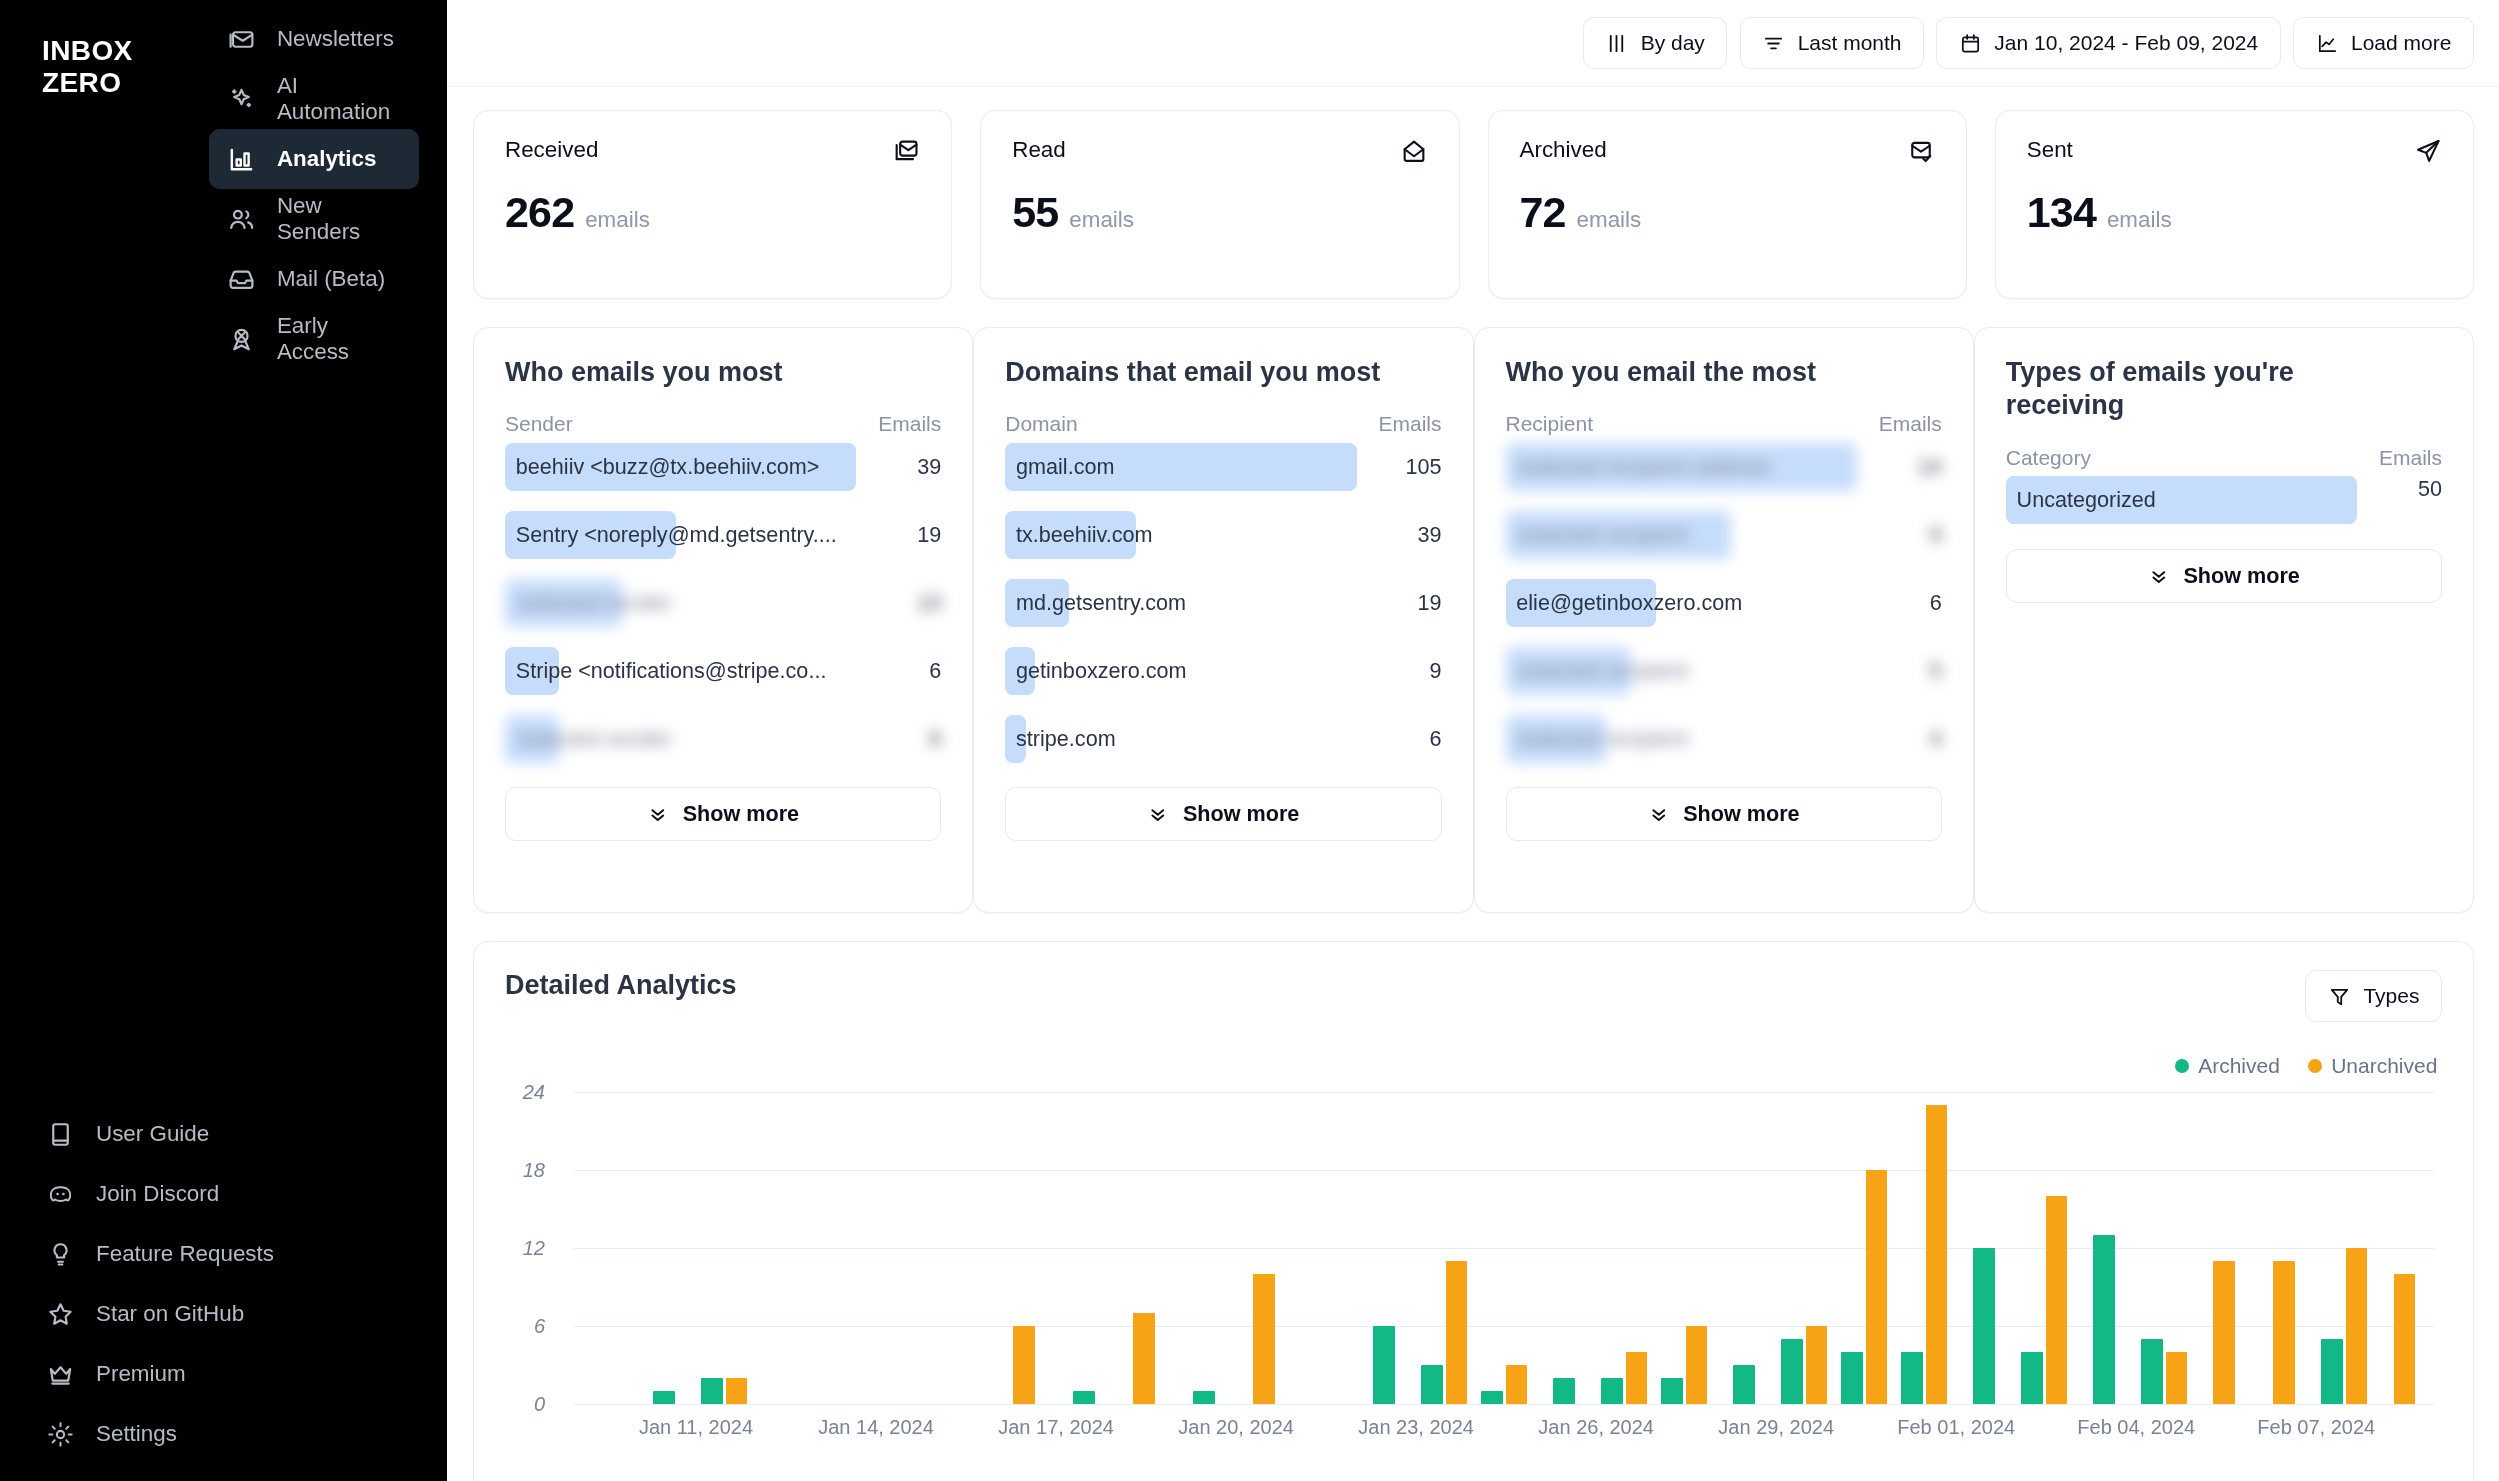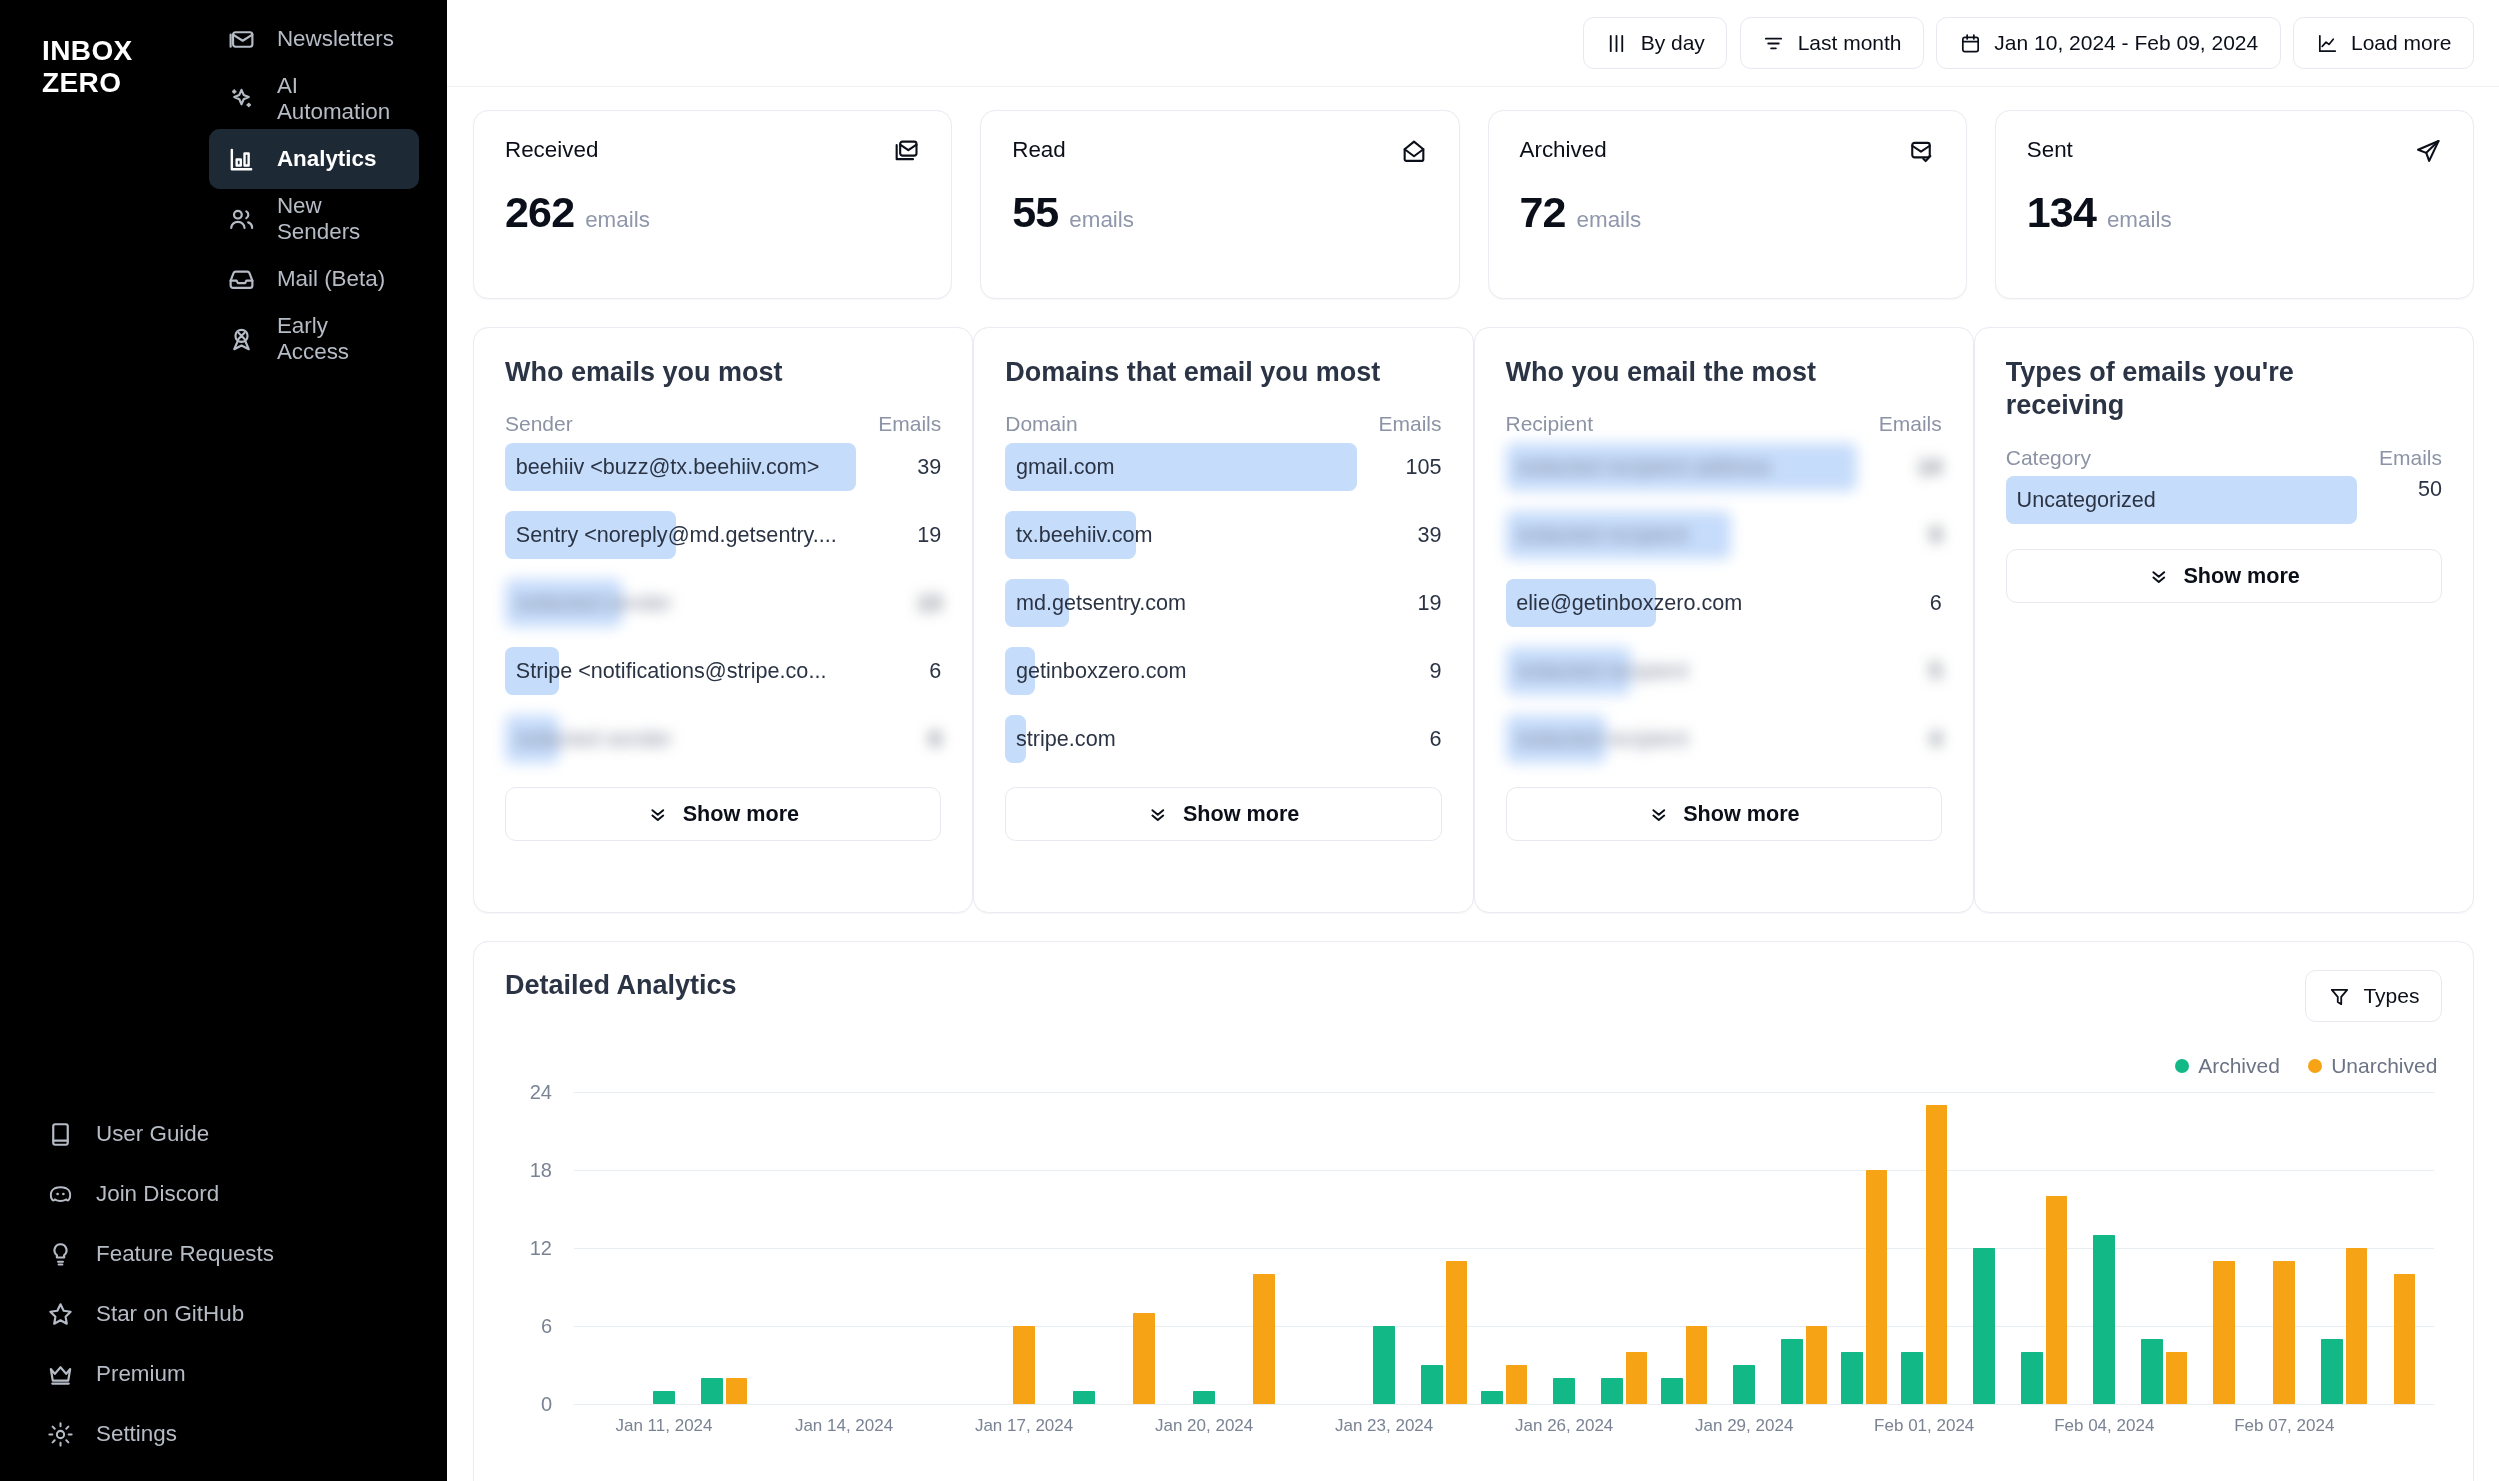--- a/index.html
+++ b/index.html
@@ -127,29 +127,29 @@
   }
   .panel-head { display:flex; align-items:flex-start; justify-content:space-between; }
   .panel-title { font-size: 27px; font-weight:700; color:#2b3444; }
   .legend { display:flex; justify-content:flex-end; gap: 28px; margin-top: 32px; padding-right: 4.6px; }
   .leg { display:flex; align-items:center; gap: 9.3px; font-size: 21px; color:#6b7485; }
   .dot { width:14px; height:14px; border-radius:50%; display:inline-block; }
 
   .chart { position:relative; height: 363px; margin-top: 14px; }
   .yaxis { position:absolute; left:0; top:0; width: 54px; height: 312px; }
   .ytick {
-    position:absolute; right:7px; transform: translateY(-50%);
-    font-size: 20px; color:#7a8394;
+    position:absolute; right:14px; transform: translateY(-50%);
+    font-size: 20px; color:#7a8394;font-style:italic;
   }
   .plot { position:absolute; left: 69px; right: 7.7px; top:0; height: 312px; }
   .gridline { position:absolute; left:0; right:0; height:0.8px; background:#e8edf2; }
   .bars { position:absolute; left:0; right:0; bottom:0; top:0; }
   .bar { position:absolute; bottom:0; width: 21.6px; border-radius: 0.8px; }
   .xaxis { position:absolute; left: 69px; right:7.7px; top: 324px; height: 31px; }
-  .xtick { position:absolute; transform: translateX(-50%); font-size: 17px; color:#7a8394; white-space:nowrap; }
+  .xtick { position:absolute; transform: translateX(-50%); font-size: 20px; color:#7a8394; white-space:nowrap;margin-left:32px; }
 </style>
 </head>
 <body>
 
 <div class="app">
 
   <aside class="sidebar">
     <div class="brand">INBOX ZERO</div>
 
     <nav class="nav-top">

